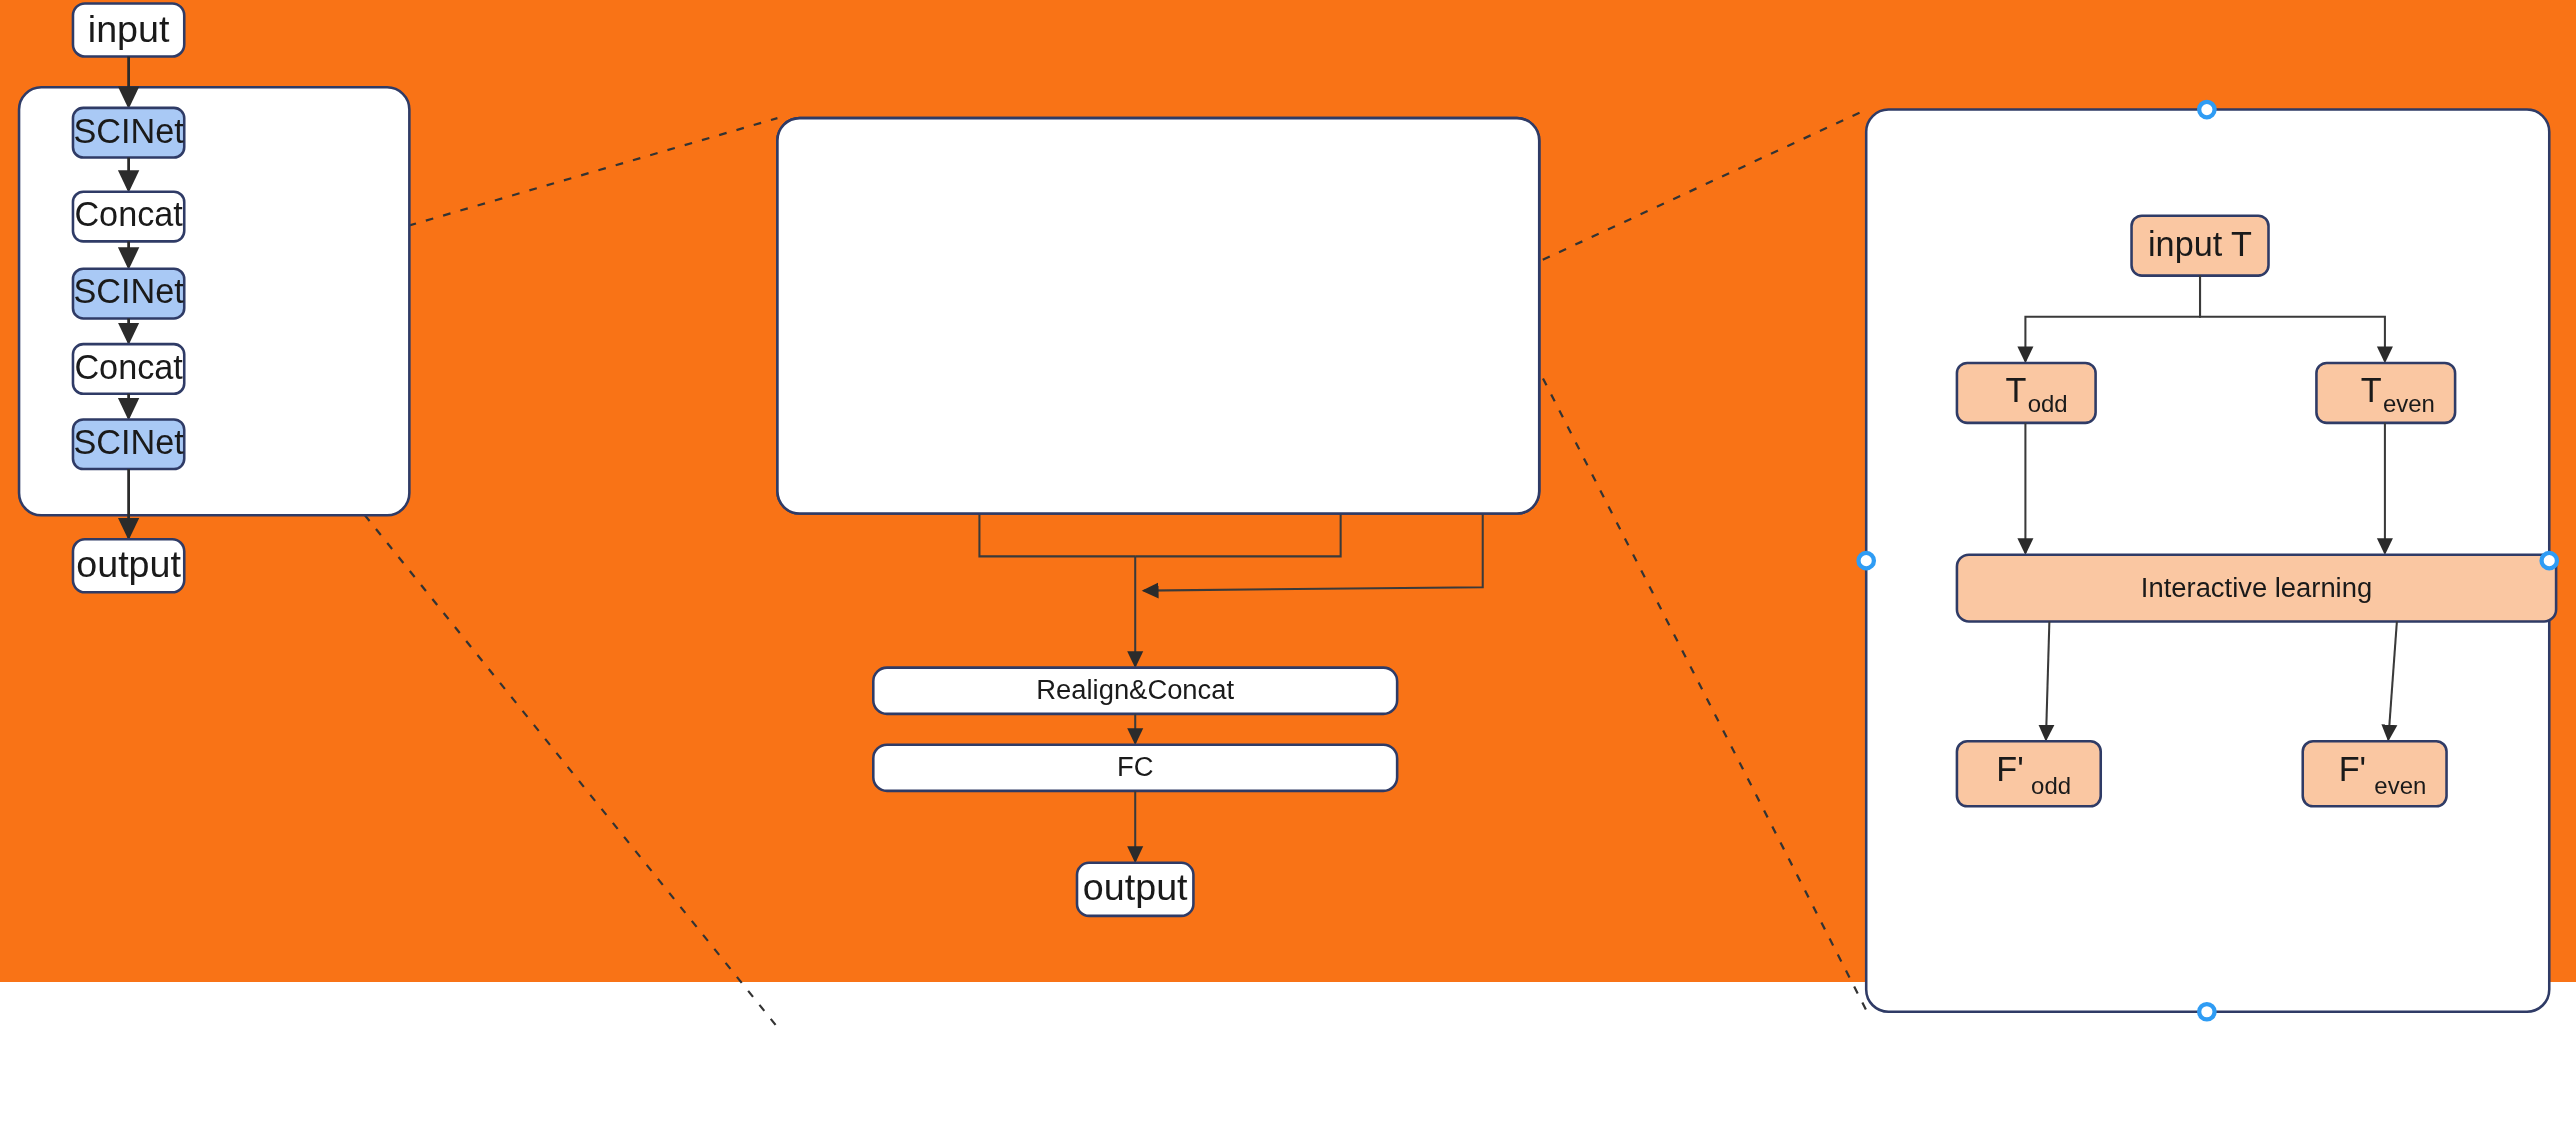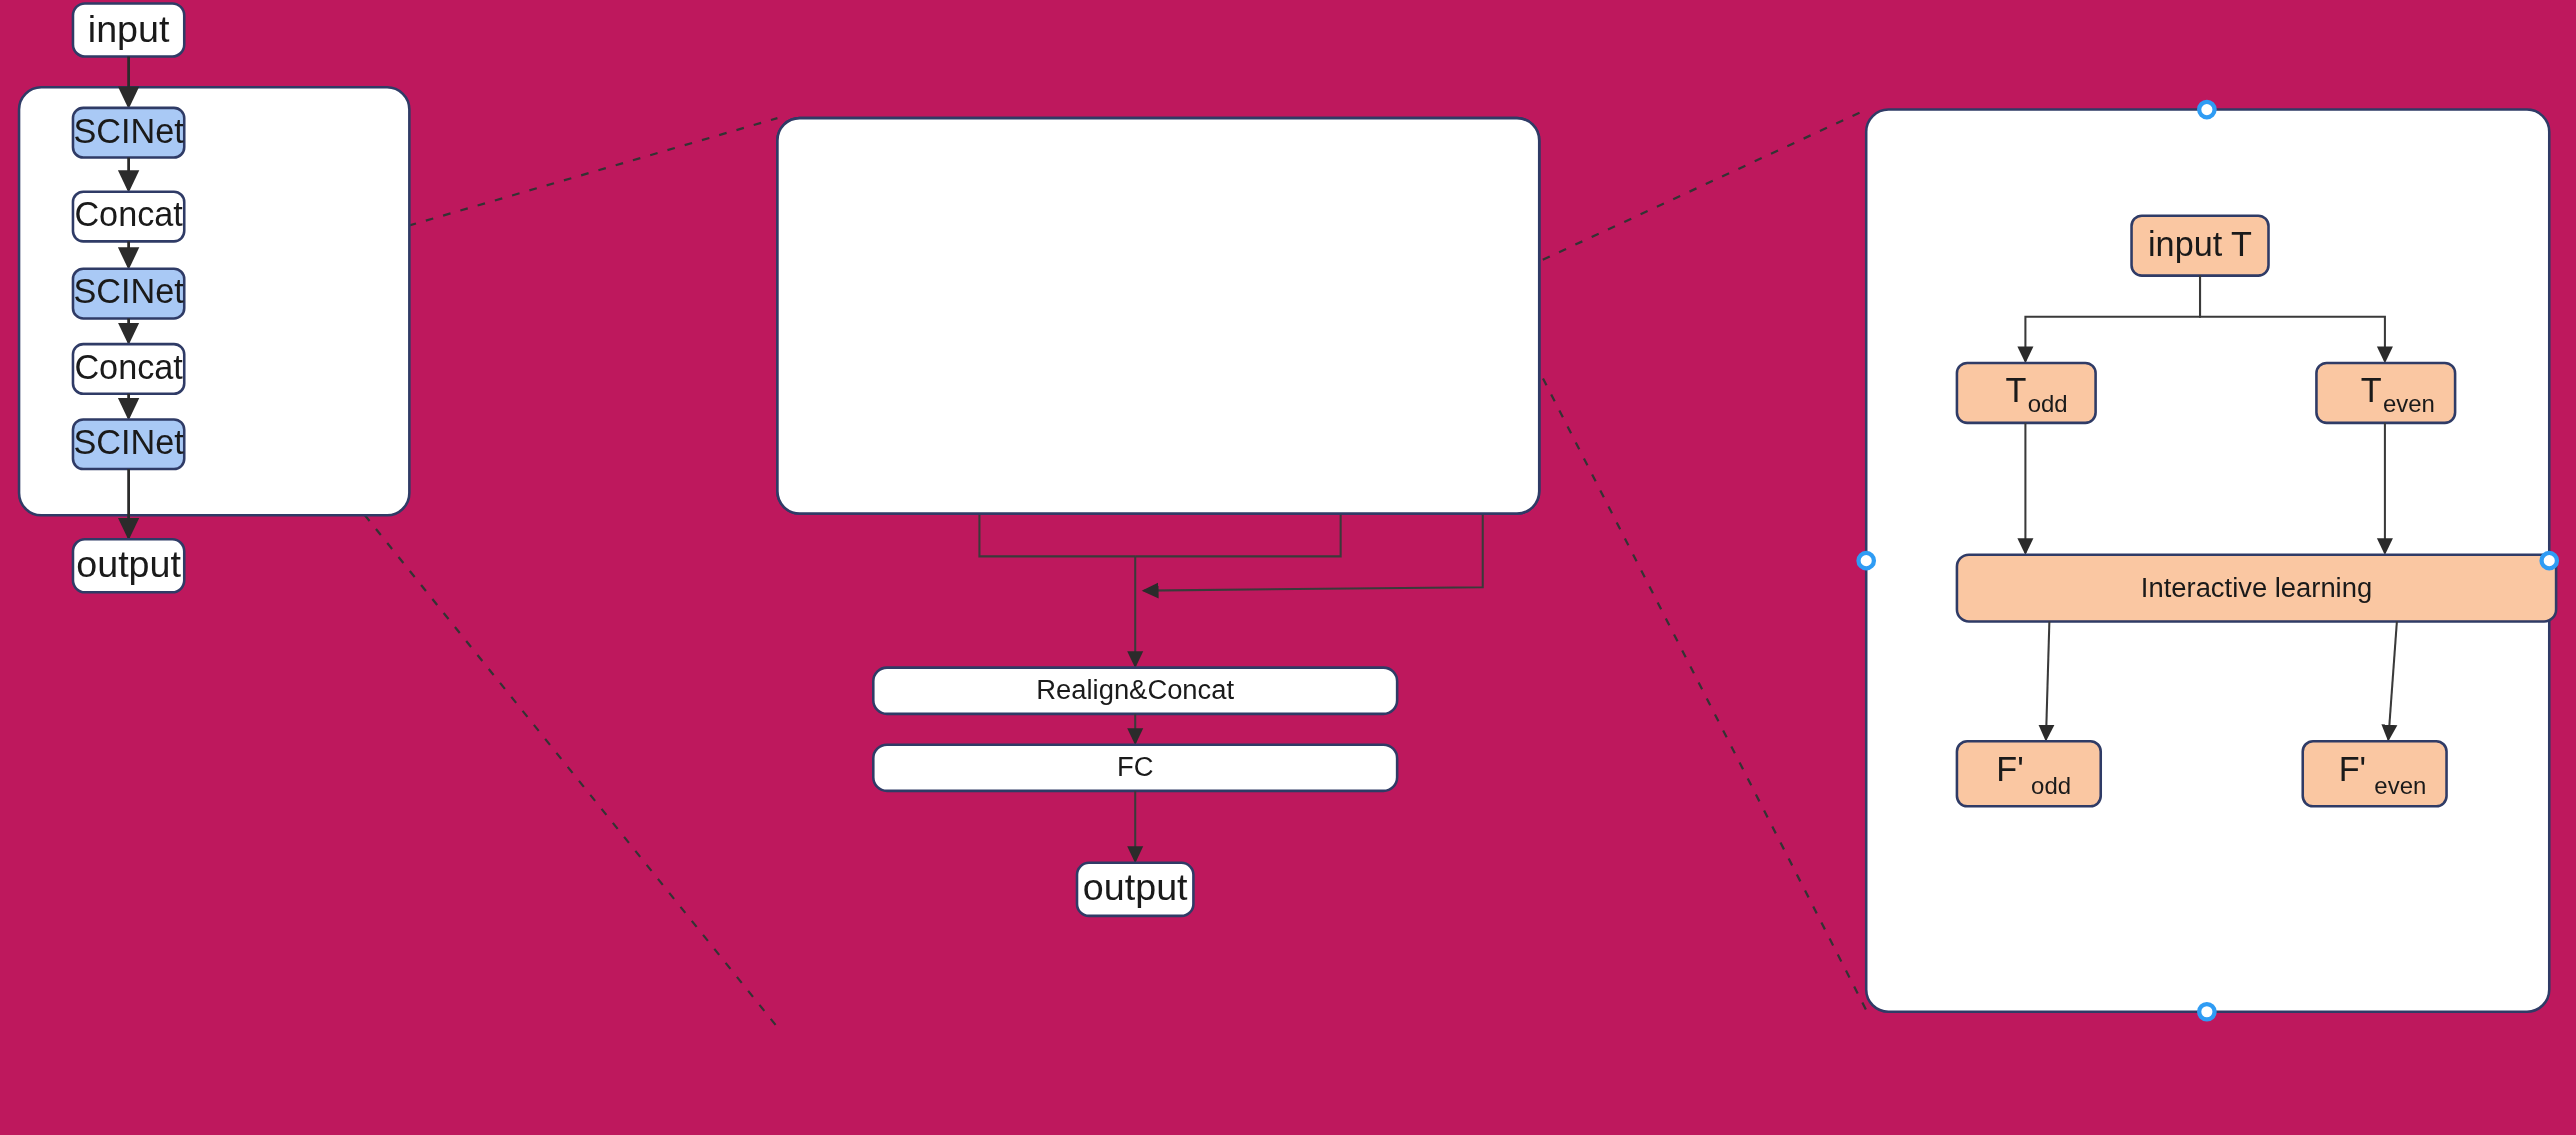--- a/index.html
+++ b/index.html
@@ -9,22 +9,22 @@
   }
   body {
     width: 2576px;
     height: 1135px;
     font-family: "Liberation Sans", sans-serif;
     overflow: hidden;
   }
   #stage {
     position: relative;
     width: 2576px;
-    height: 1135px;
-    background: #be185d;
+    height: 982px;
+    background: #f97316;
   }
   svg.diagram {
     position: absolute;
     top: 0; left: 0;
     width: 2576px;
     height: 1135px;
   }
   .node-rect {
     stroke: #2f3b66;
     stroke-width: 3;

